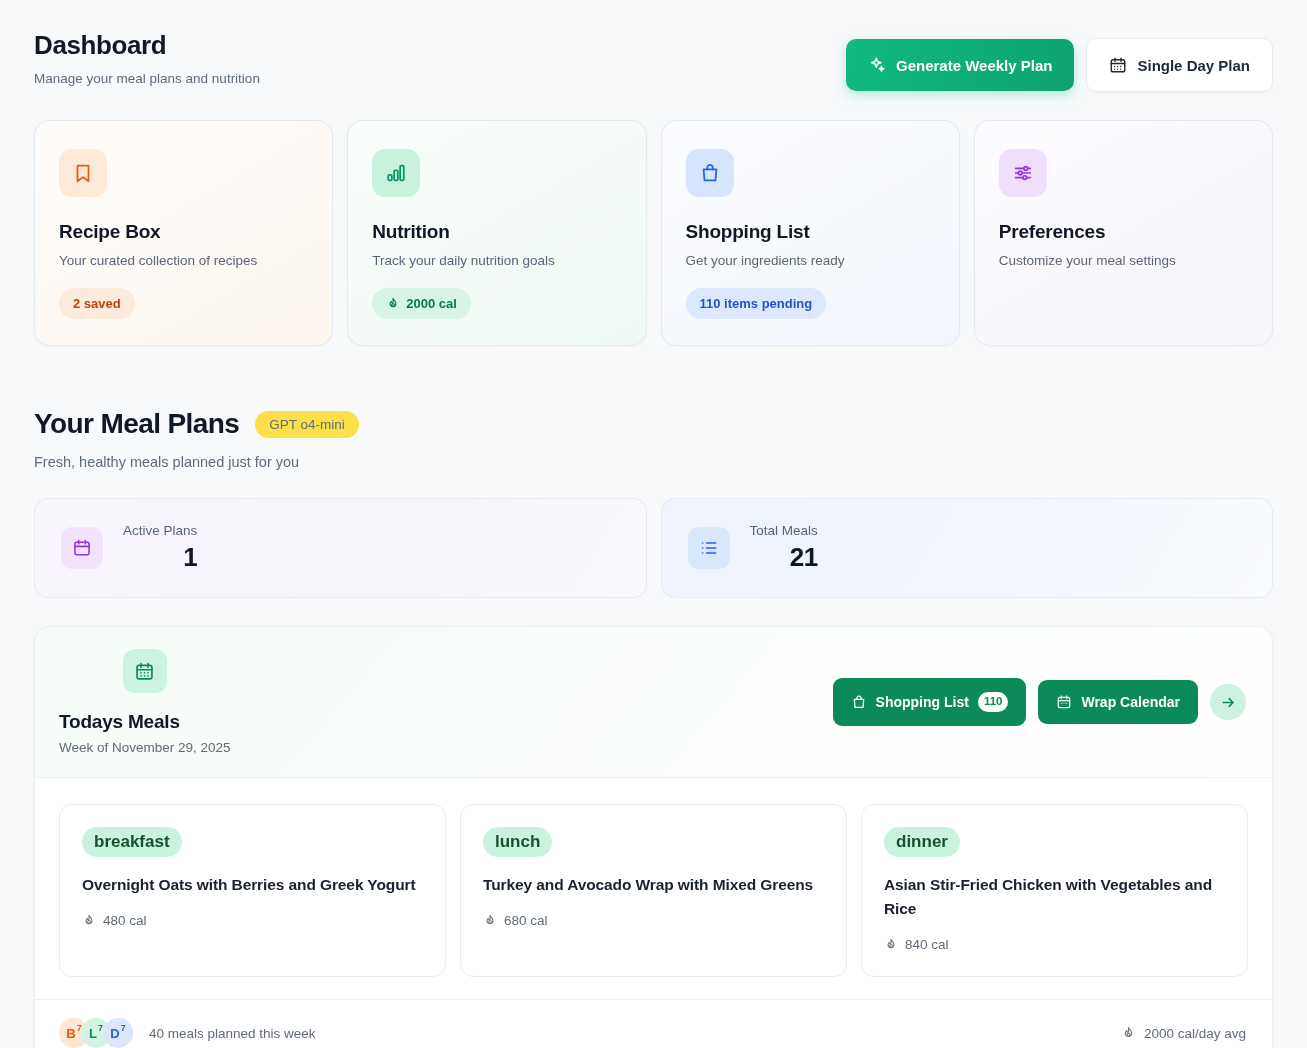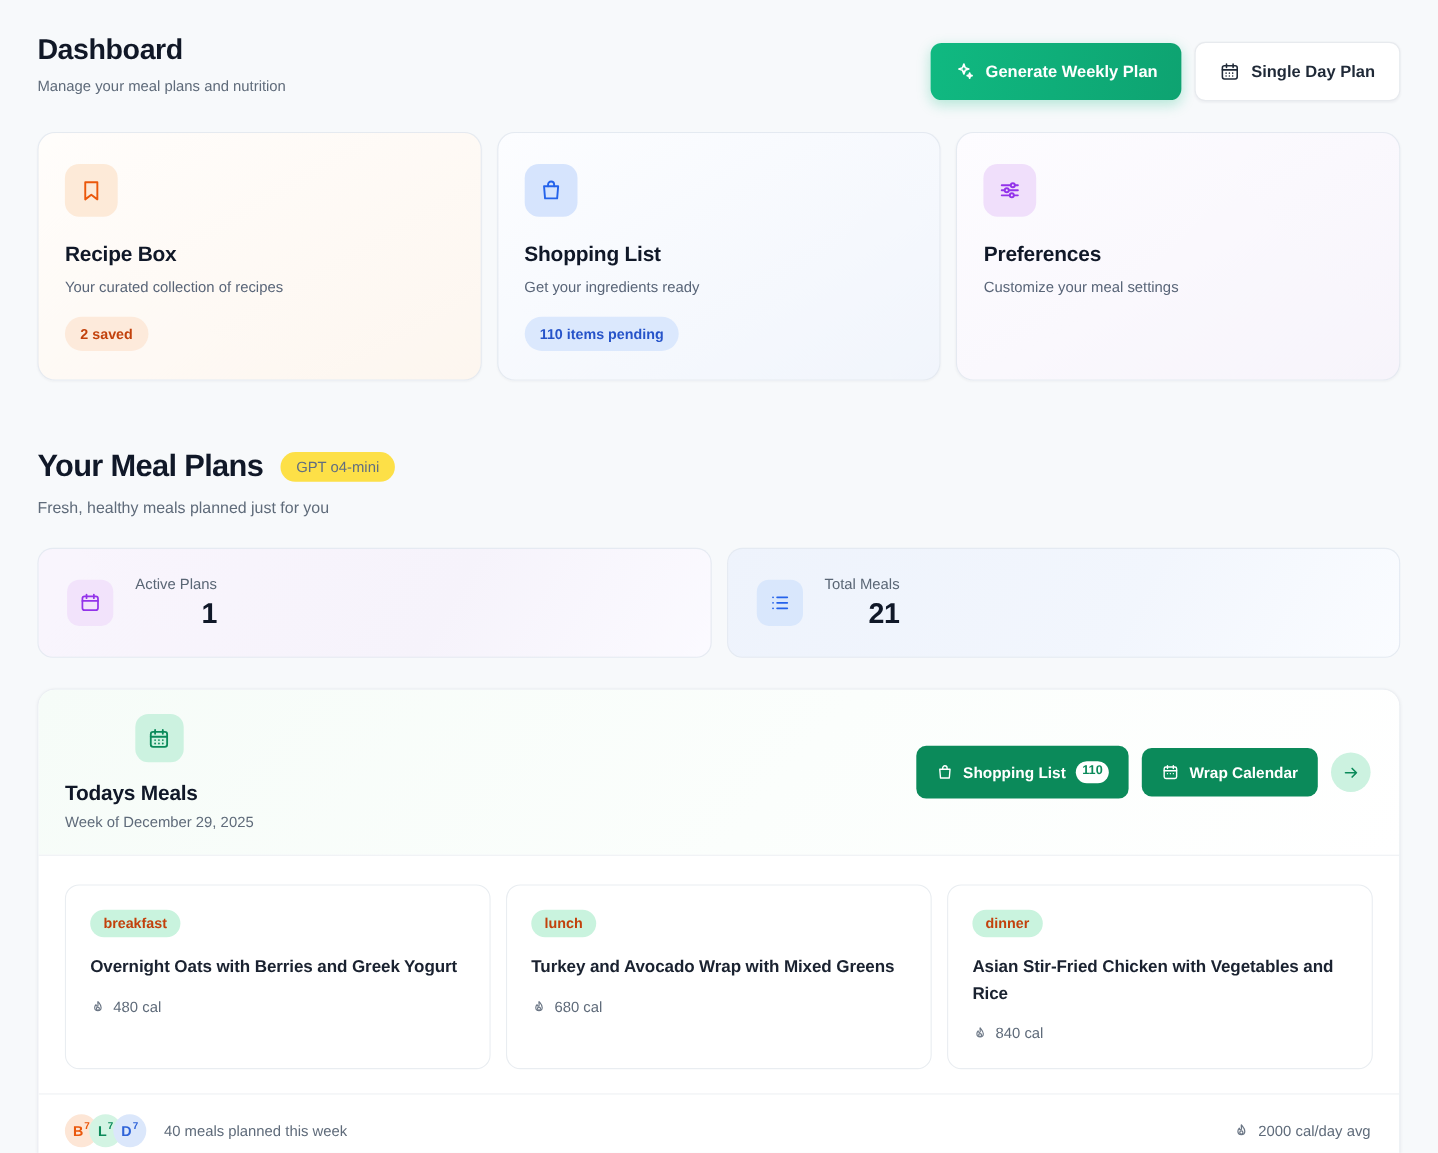--- a/index.html
+++ b/index.html
@@ -77,22 +77,22 @@
   .ph-right { display: flex; align-items: center; gap: 12px; }
   .btn-green { background: #0b8a5a; color: #fff; padding: 14px 18px; border-radius: 9px; font-size: 14px;
                font-weight: 600; display: inline-flex; align-items: center; gap: 9px; border: none; cursor: pointer; line-height: 1; }
   .count-chip { background: #fff; color: #0b8a5a; border-radius: 999px; font-size: 11.5px; font-weight: 700;
                 min-width: 26px; height: 20px; display: inline-flex; align-items: center; justify-content: center; padding: 0 6px; }
   .arrow-btn { width: 36px; height: 36px; border-radius: 999px; background: #ccf2e0; display: flex;
                align-items: center; justify-content: center; border: none; cursor: pointer; }
 
   .meals-row { display: flex; gap: 14px; padding: 26px 24px 22px; }
   .meal { flex: 1 1 0; border: 1px solid #e9edf1; border-radius: 13px; padding: 22px 22px 24px; background: #fff; }
-  .tag { display: inline-block; border-radius: 999px; background: #c9f3de; color: #c2410c;
-         font-size: 13px; font-weight: 600; padding: 5px 12px; }
+  .tag { display: inline-block; border-radius: 999px; background: #c9f3de; color: #14532d;
+         font-size: 17px; font-weight: 600; padding: 5px 12px; }
   .meal h4 { font-size: 15.5px; font-weight: 700; color: #1a2230; line-height: 1.55; margin-top: 16px; letter-spacing: -.1px; }
   .meal .cal { display: flex; align-items: center; gap: 7px; margin-top: 16px; font-size: 13.5px; color: #5f6b7a; }
 
   .panel-foot { display: flex; align-items: center; justify-content: space-between;
                 border-top: 1px solid #eef1f4; padding: 18px 26px 20px 24px; }
   .foot-left { display: flex; align-items: center; gap: 16px; }
   .avatars { display: flex; }
   .av { width: 30px; height: 30px; border-radius: 999px; display: flex; align-items: center; justify-content: center;
         font-size: 13px; font-weight: 700; margin-left: -8px; position: relative; }
   .av:first-child { margin-left: 0; }
@@ -142,20 +142,40 @@
       <div class="fic o">
         <svg width="22" height="22" viewBox="0 0 24 24" fill="none" stroke="#ea580c" stroke-width="1.9" stroke-linecap="round" stroke-linejoin="round">
           <path d="M6 4h12v17l-6-4.5L6 21z"></path>
         </svg>
       </div>
       <h3>Recipe Box</h3>
       <p>Your curated collection of recipes</p>
       <span class="pill o">2 saved</span>
     </div>
 
+    <div class="fcard f-green">
+      <div class="fic g">
+        <svg width="22" height="22" viewBox="0 0 24 24" fill="none" stroke="#059669" stroke-width="1.9" stroke-linecap="round" stroke-linejoin="round">
+          <rect x="3.5" y="14" width="4" height="6" rx="1.2"></rect>
+          <rect x="10" y="9" width="4" height="11" rx="1.2"></rect>
+          <rect x="16.5" y="4" width="4" height="16" rx="1.2"></rect>
+        </svg>
+      </div>
+      <h3>Nutrition</h3>
+      <p>Track your daily nutrition goals</p>
+      <span class="pill g">
+        <span class="ico">
+          <svg width="14" height="14" viewBox="0 0 24 24" fill="none" stroke="#077a4c" stroke-width="1.9" stroke-linecap="round" stroke-linejoin="round">
+            <path d="M12 2.5c2.2 3 5 5.3 5 9.2a5 5 0 0 1-10 0c0-2 1-3.3 2-4.4.2 1.5.9 2.4 1.8 2.4 1.1 0 1.6-1.1 1.4-2.6-.2-1.7-.5-3-.2-4.6z"></path>
+            <circle cx="12" cy="13.6" r="2.2"></circle>
+          </svg>
+        </span>
+        <span>2000 cal</span>
+      </span>
+    </div>
 
     <div class="fcard f-blue">
       <div class="fic b">
         <svg width="22" height="22" viewBox="0 0 24 24" fill="none" stroke="#2563eb" stroke-width="1.9" stroke-linecap="round" stroke-linejoin="round">
           <path d="M5 8h14l-1 12H6z"></path>
           <path d="M9 8V6.2a3 3 0 0 1 6 0V8"></path>
         </svg>
       </div>
       <h3>Shopping List</h3>
       <p>Get your ingredients ready</p>
@@ -220,21 +240,21 @@
       <div class="ph-left">
         <div class="ph-ic">
           <svg width="21" height="21" viewBox="0 0 24 24" fill="none" stroke="#0b8a5a" stroke-width="1.9" stroke-linecap="round" stroke-linejoin="round">
             <rect x="3.5" y="5" width="17" height="15.5" rx="2.4"></rect>
             <path d="M3.5 10h17M8 3v4M16 3v4"></path>
             <path d="M8 13.5h.01M12 13.5h.01M16 13.5h.01M8 17h.01M12 17h.01M16 17h.01"></path>
           </svg>
         </div>
         <div>
           <div class="ph-title">Todays Meals</div>
-          <div class="ph-sub">Week of December 29, 2025</div>
+          <div class="ph-sub">Week of November 29, 2025</div>
         </div>
       </div>
 
       <div class="ph-right">
         <button class="btn-green">
           <span class="ico">
             <svg width="16" height="16" viewBox="0 0 24 24" fill="none" stroke="#ffffff" stroke-width="1.9" stroke-linecap="round" stroke-linejoin="round">
               <path d="M5 8h14l-1 12H6z"></path>
               <path d="M9 8V6.2a3 3 0 0 1 6 0V8"></path>
             </svg>

